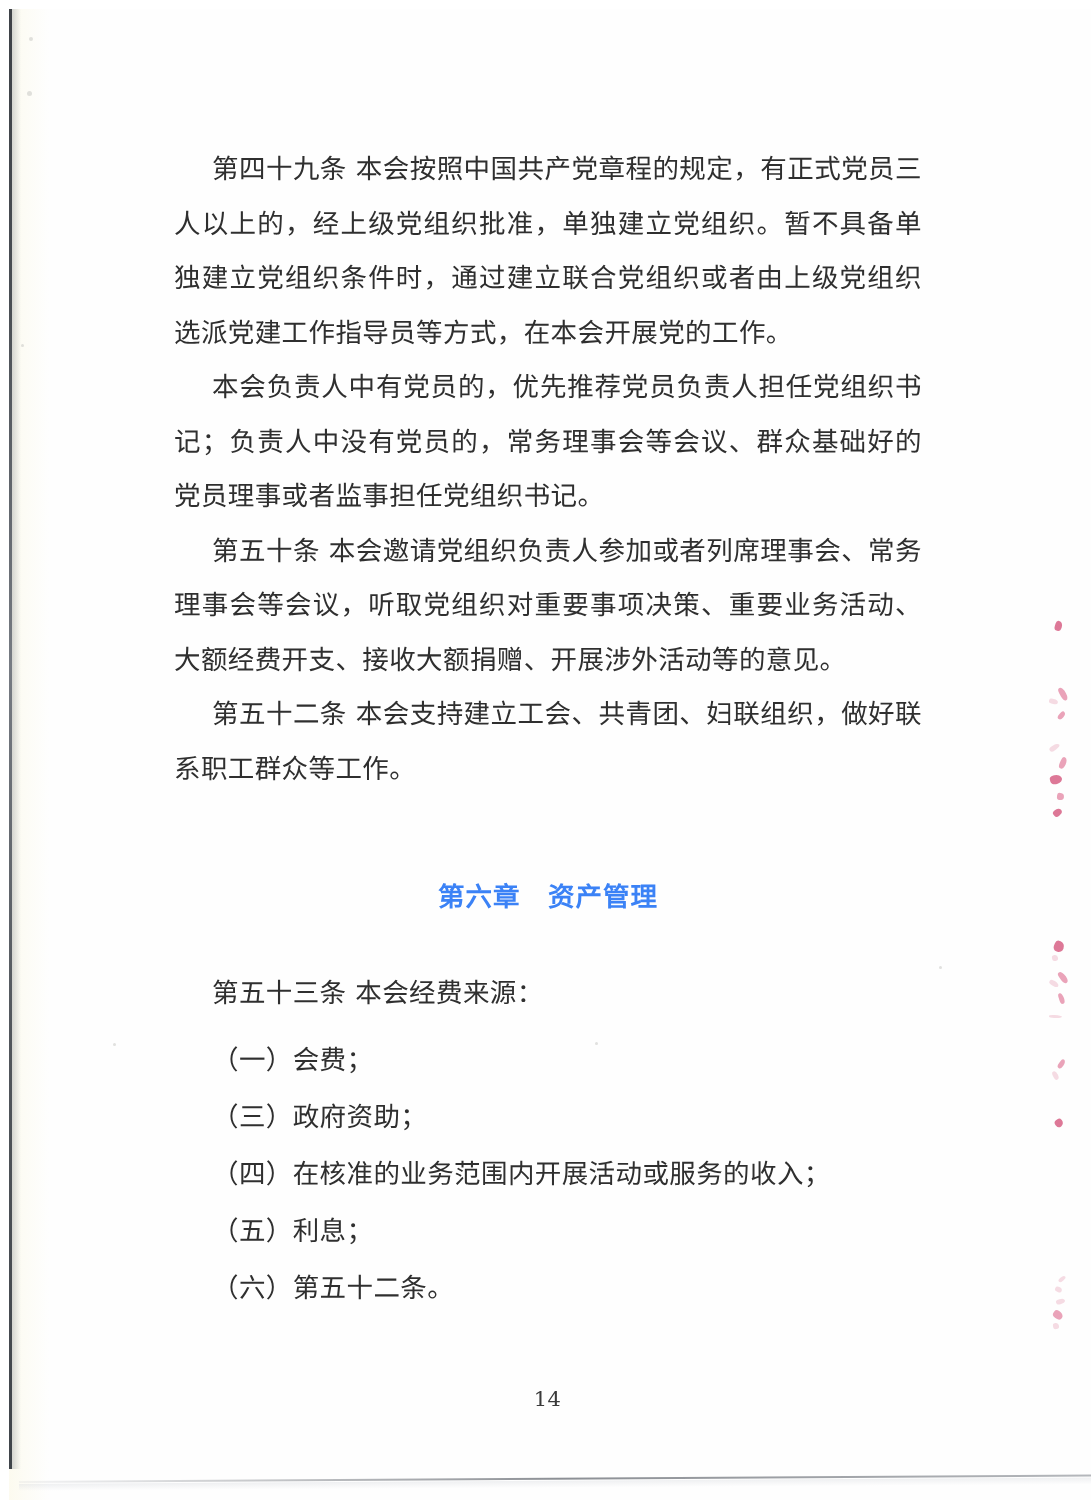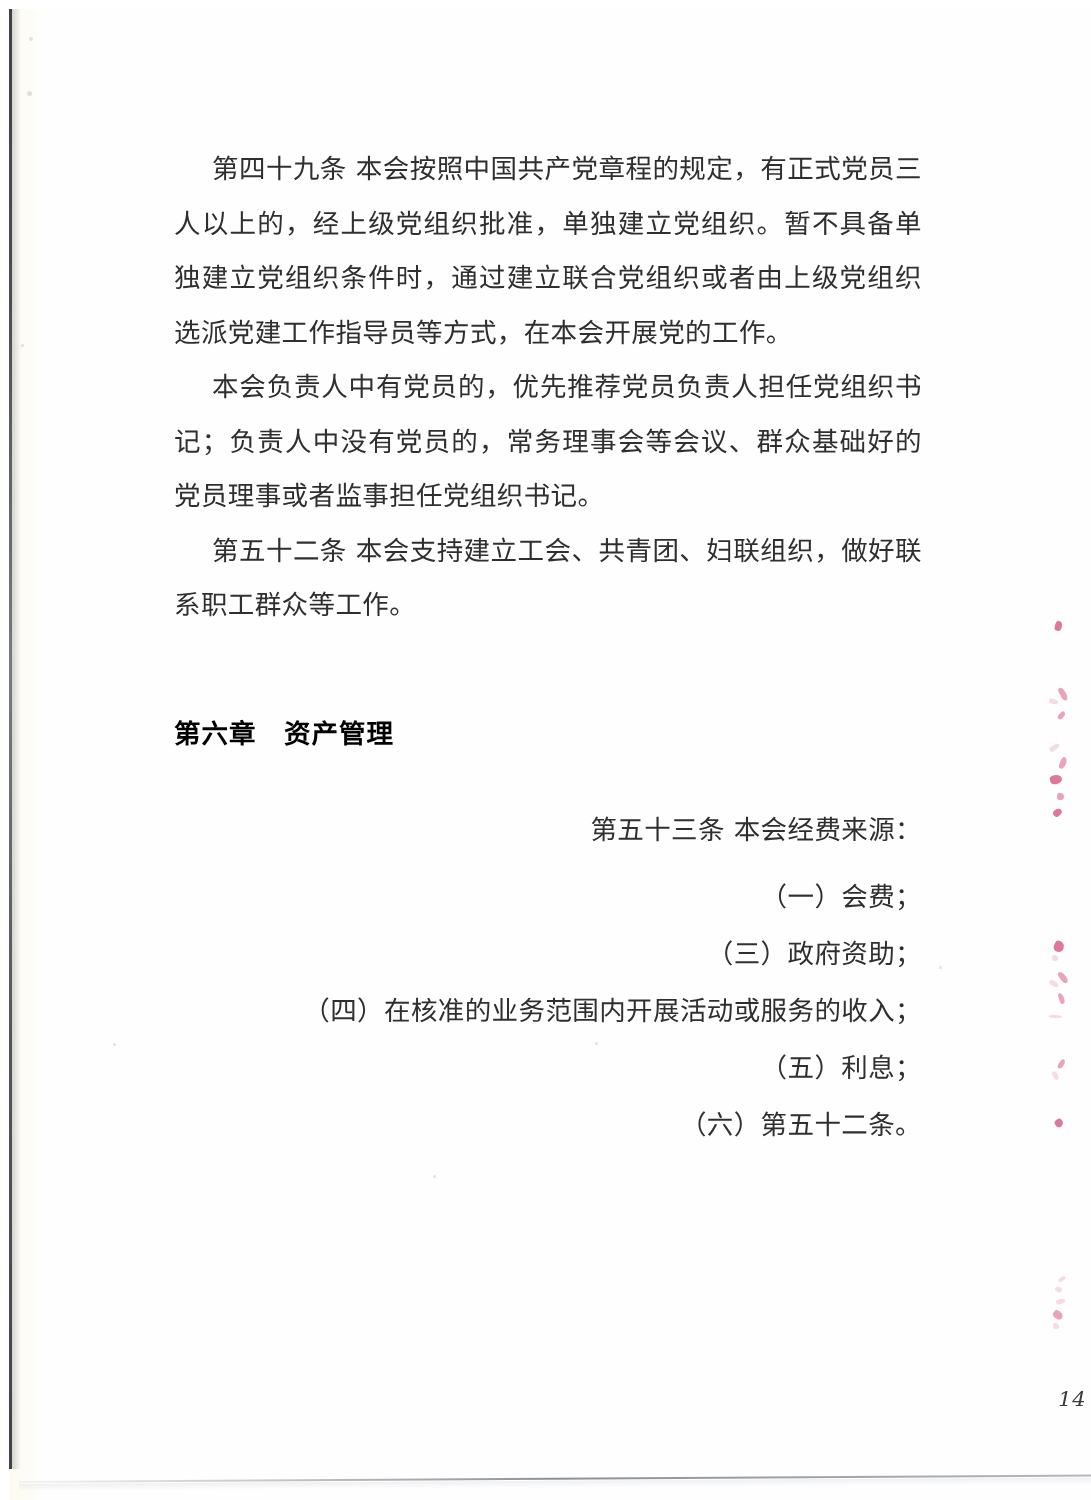--- a/index.html
+++ b/index.html
@@ -99,50 +99,50 @@
     text-justify: inter-ideograph;
     letter-spacing: 0.4px;
     color: #2f2f2f;
   }
 
   p.listitem {
     margin: 0;
     font-size: 26.5px;
     line-height: 57px;
     text-indent: 38px;
-    text-align: right;
+    text-align: left;
     letter-spacing: 0.4px;
     color: #2f2f2f;
   }
 
   h2.chapter {
     margin: 0;
     font-size: 26.5px;
     line-height: 54px;
+    text-align: center;
     font-weight: bold;
     letter-spacing: 1px;
-    color: #000000;
+    color: #3b82f6;
     font-family: "DejaVu Sans", "Liberation Sans", sans-serif;
   }
 
   .spacer-chapter { height: 74px; }
   .spacer-afterchapter { height: 40px; }
   .spacer-beforelist { height: 10px; }
 
   .pagenum {
     position: absolute;
     left: 0;
     top: 1378px;
     width: 1077px;
-    text-align: right;
+    text-align: center;
     font-size: 21px;
     color: #3a3a3a;
     font-family: "DejaVu Serif", "Liberation Serif", serif;
     letter-spacing: 0.5px;
-    font-style: italic;
   }
 </style>
 </head>
 <body>
 
 <div id="page">
 
   <div class="scan-tint"></div>
   <div class="scan-edge-left"></div>
   <div class="scan-edge-left-soft"></div>
@@ -188,20 +188,21 @@
     <div class="stamp-mark" style="right:37px; top:1302px; width:10px; height:8px; transform:rotate(34deg);"></div>
     <div class="stamp-mark pale" style="right:41px; top:1314px; width:6px; height:6px; transform:rotate(-12deg);"></div>
   </div>
 
   <div class="body" style="top:133px;">
 
     <p class="para">第四十九条 本会按照中国共产党章程的规定，有正式党员三人以上的，经上级党组织批准，单独建立党组织。暂不具备单独建立党组织条件时，通过建立联合党组织或者由上级党组织选派党建工作指导员等方式，在本会开展党的工作。</p>
 
     <p class="para">本会负责人中有党员的，优先推荐党员负责人担任党组织书记；负责人中没有党员的，常务理事会等会议、群众基础好的党员理事或者监事担任党组织书记。</p>
 
+    <p class="para">第五十条 本会邀请党组织负责人参加或者列席理事会、常务理事会等会议，听取党组织对重要事项决策、重要业务活动、大额经费开支、接收大额捐赠、开展涉外活动等的意见。</p>
 
 
     <p class="para">第五十二条 本会支持建立工会、共青团、妇联组织，做好联系职工群众等工作。</p>
 
     <div class="spacer-chapter"></div>
 
     <h2 class="chapter">第六章　资产管理</h2>
 
     <div class="spacer-afterchapter"></div>
 

